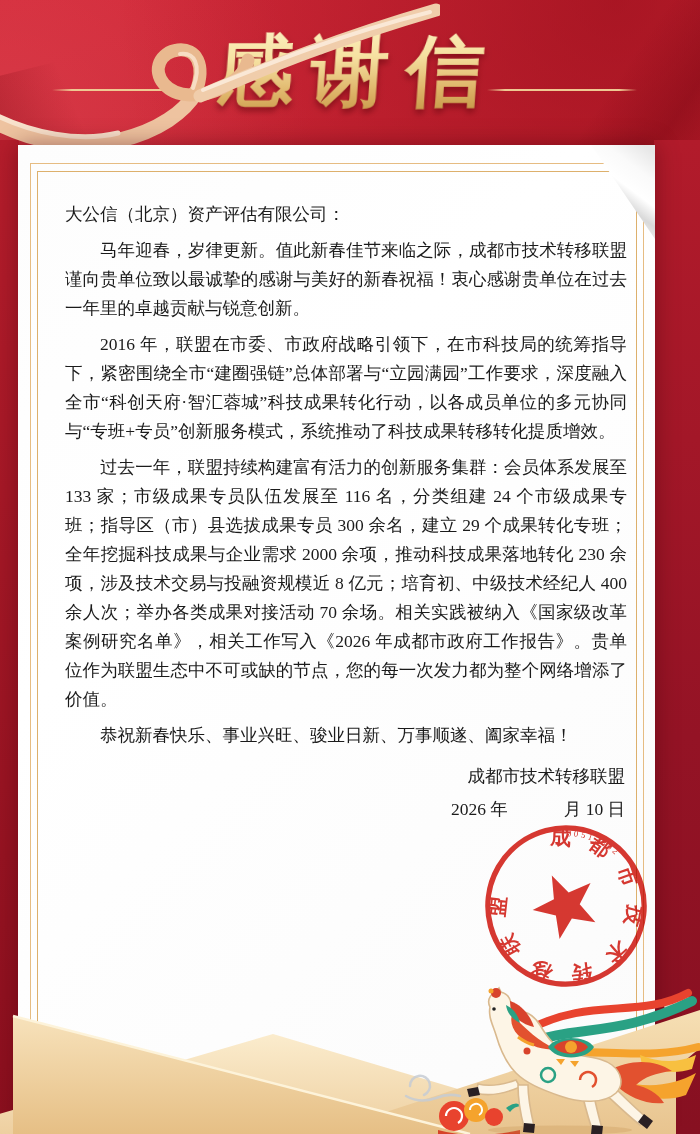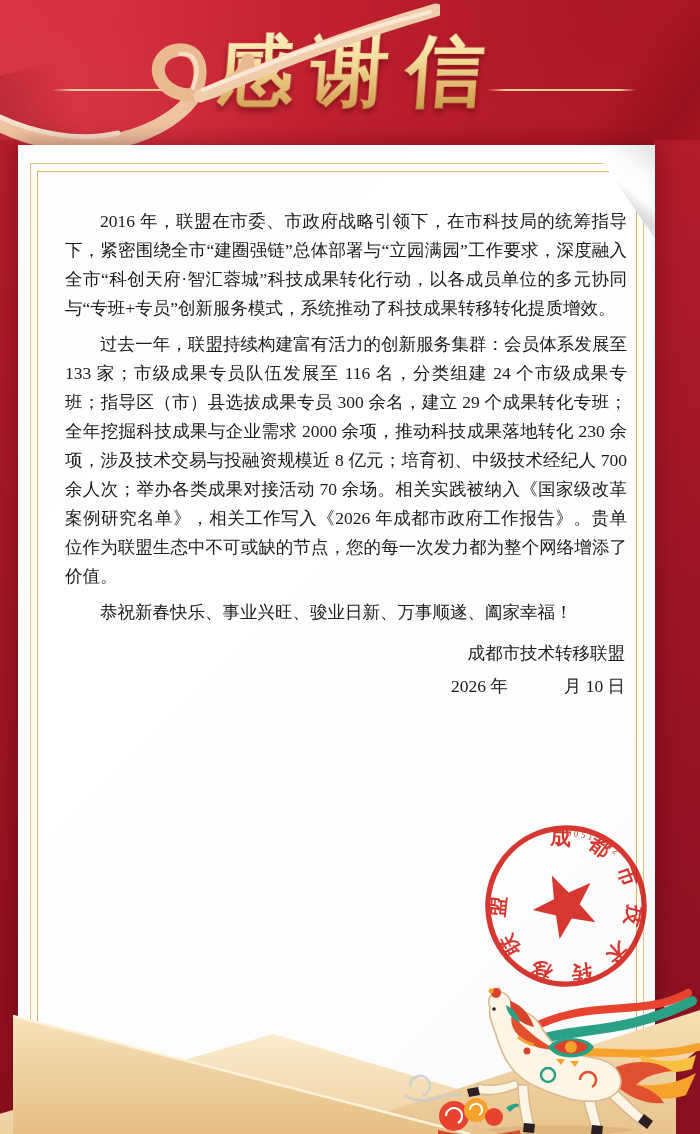--- a/index.html
+++ b/index.html
@@ -97,22 +97,24 @@
   <span class="gold-line left"></span>
   <h1 class="title">感谢信</h1>
   <span class="gold-line right"></span>
 
   <div class="paper">
     <div class="border b-outer"></div>
     <div class="border b-inner"></div>
     <div class="curl"></div>
 
     <div class="letter">
+      <p class="salutation">大公信（北京）资产评估有限公司：</p>
+      <p class="para">马年迎春，岁律更新。值此新春佳节来临之际，成都市技术转移联盟谨向贵单位致以最诚挚的感谢与美好的新春祝福！衷心感谢贵单位在过去一年里的卓越贡献与锐意创新。</p>
       <p class="para">2016 年，联盟在市委、市政府战略引领下，在市科技局的统筹指导下，紧密围绕全市“建圈强链”总体部署与“立园满园”工作要求，深度融入全市“科创天府·智汇蓉城”科技成果转化行动，以各成员单位的多元协同与“专班+专员”创新服务模式，系统推动了科技成果转移转化提质增效。</p>
-      <p class="para">过去一年，联盟持续构建富有活力的创新服务集群：会员体系发展至 133 家；市级成果专员队伍发展至 116 名，分类组建 24 个市级成果专班；指导区（市）县选拔成果专员 300 余名，建立 29 个成果转化专班；全年挖掘科技成果与企业需求 2000 余项，推动科技成果落地转化 230 余项，涉及技术交易与投融资规模近 8 亿元；培育初、中级技术经纪人 700 余人次；举办各类成果对接活动 70 余场。相关实践被纳入《国家级改革案例研究名单》，相关工作写入《2026 年成都市政府工作报告》。贵单位作为联盟生态中不可或缺的节点，您的每一次发力都为整个网络增添了价值。</p>
+      <p class="para">过去一年，联盟持续构建富有活力的创新服务集群：会员体系发展至 133 家；市级成果专员队伍发展至 116 名，分类组建 24 个市级成果专班；指导区（市）县选拔成果专员 300 余名，建立 29 个成果转化专班；全年挖掘科技成果与企业需求 2000 余项，推动科技成果落地转化 230 余项，涉及技术交易与投融资规模近 8 亿元；培育初、中级技术经纪人 400 余人次；举办各类成果对接活动 70 余场。相关实践被纳入《国家级改革案例研究名单》，相关工作写入《2026 年成都市政府工作报告》。贵单位作为联盟生态中不可或缺的节点，您的每一次发力都为整个网络增添了价值。</p>
       <p class="para">恭祝新春快乐、事业兴旺、骏业日新、万事顺遂、阖家幸福！</p>
       <div class="sig">
         <div class="sig-name">成都市技术转移联盟</div>
         <div class="sig-date">
           <span>2026 年</span><span class="date-gap"></span><span>月 10 日</span>
         </div>
       </div>
     </div>
   </div>
 

